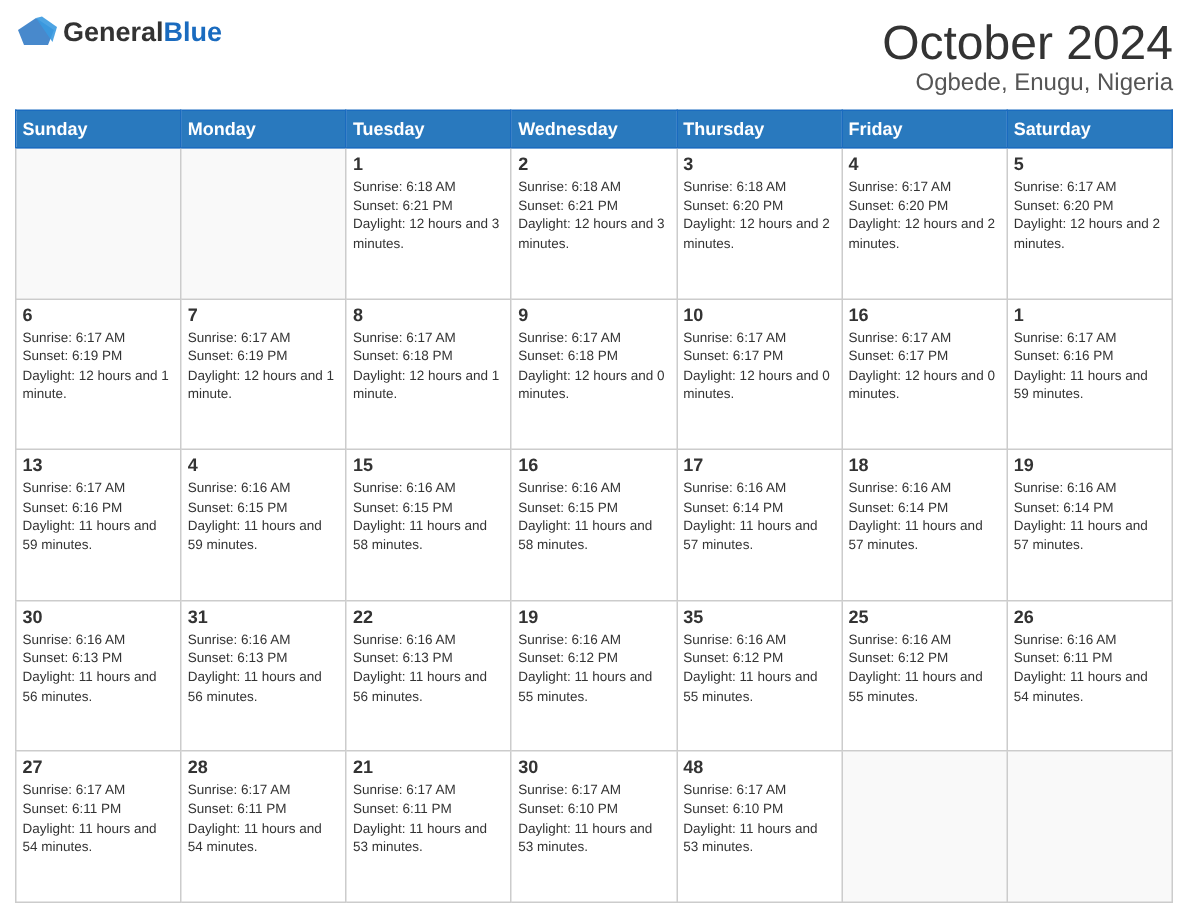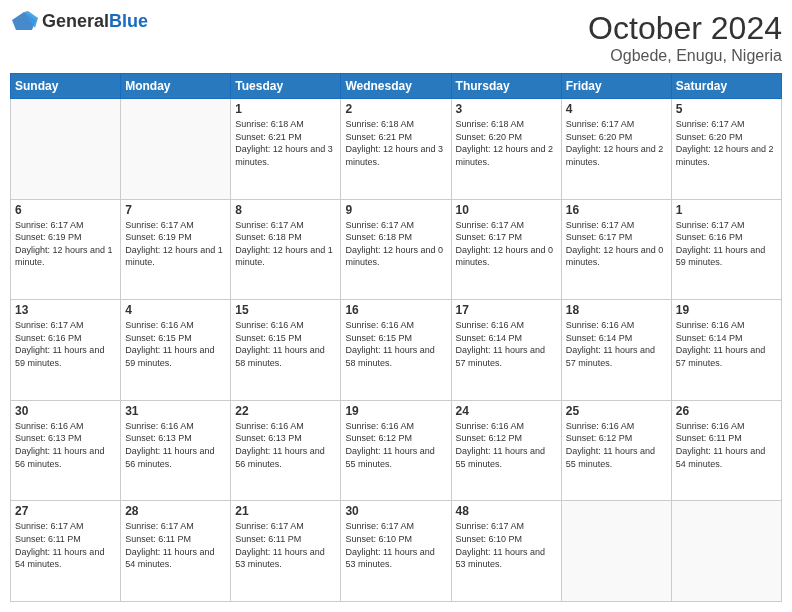--- a/index.html
+++ b/index.html
@@ -225,21 +225,21 @@
           </td>
           <td>
             <span class="day-number">22</span>
             <div class="day-info">Sunrise: 6:16 AM<br>Sunset: 6:13 PM<br>Daylight: 11 hours and 56 minutes.</div>
           </td>
           <td>
             <span class="day-number">19</span>
             <div class="day-info">Sunrise: 6:16 AM<br>Sunset: 6:12 PM<br>Daylight: 11 hours and 55 minutes.</div>
           </td>
           <td>
-            <span class="day-number">24</span>
+            <span class="day-number">35</span>
             <div class="day-info">Sunrise: 6:16 AM<br>Sunset: 6:12 PM<br>Daylight: 11 hours and 55 minutes.</div>
           </td>
           <td>
             <span class="day-number">25</span>
             <div class="day-info">Sunrise: 6:16 AM<br>Sunset: 6:12 PM<br>Daylight: 11 hours and 55 minutes.</div>
           </td>
           <td>
             <span class="day-number">26</span>
             <div class="day-info">Sunrise: 6:16 AM<br>Sunset: 6:11 PM<br>Daylight: 11 hours and 54 minutes.</div>
           </td>

